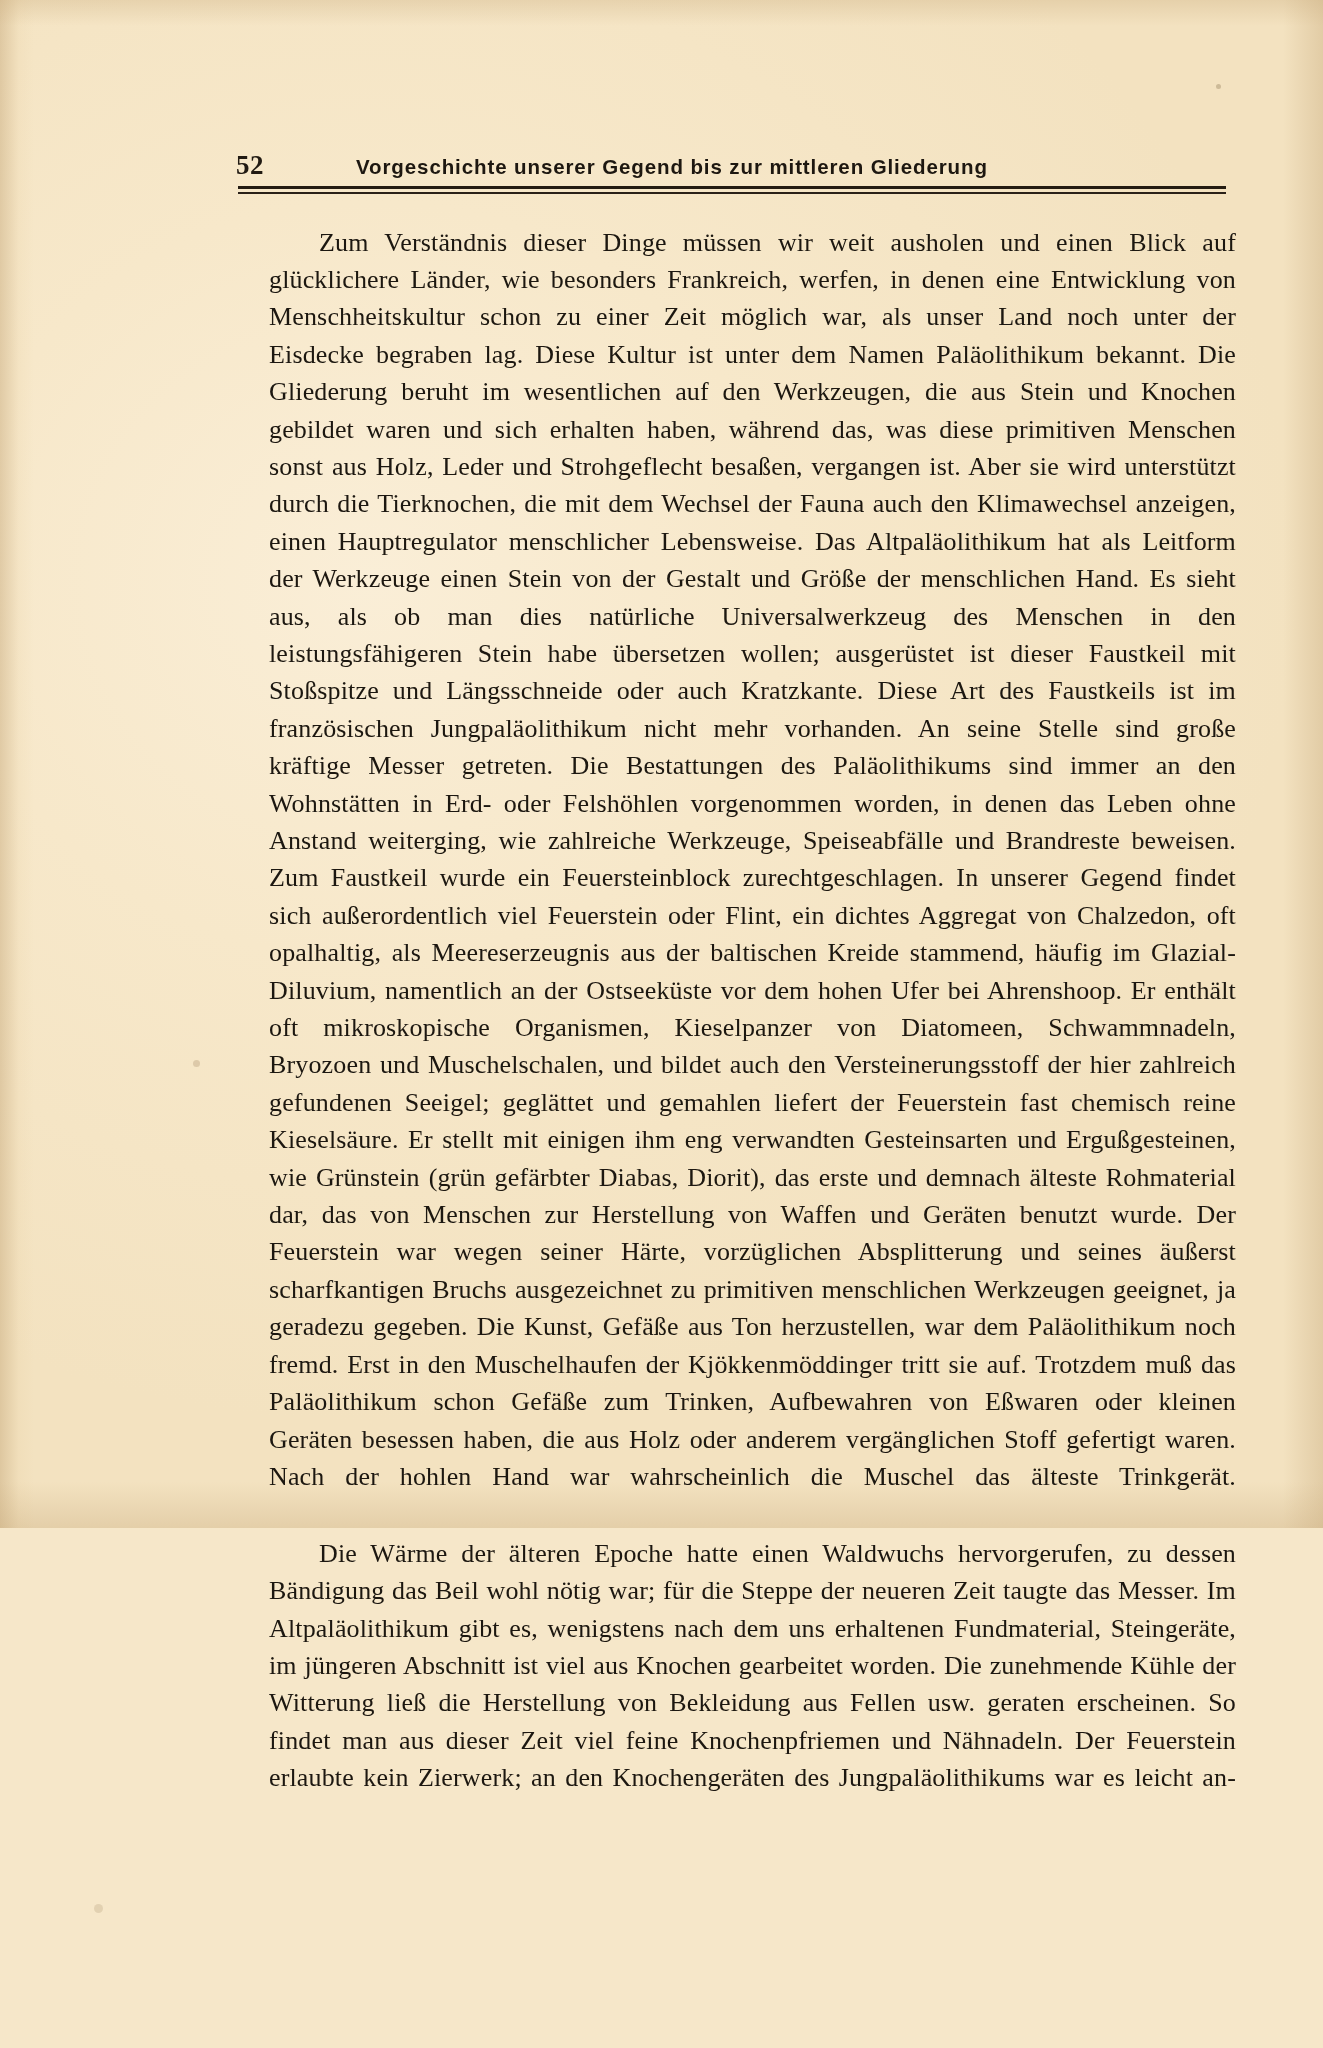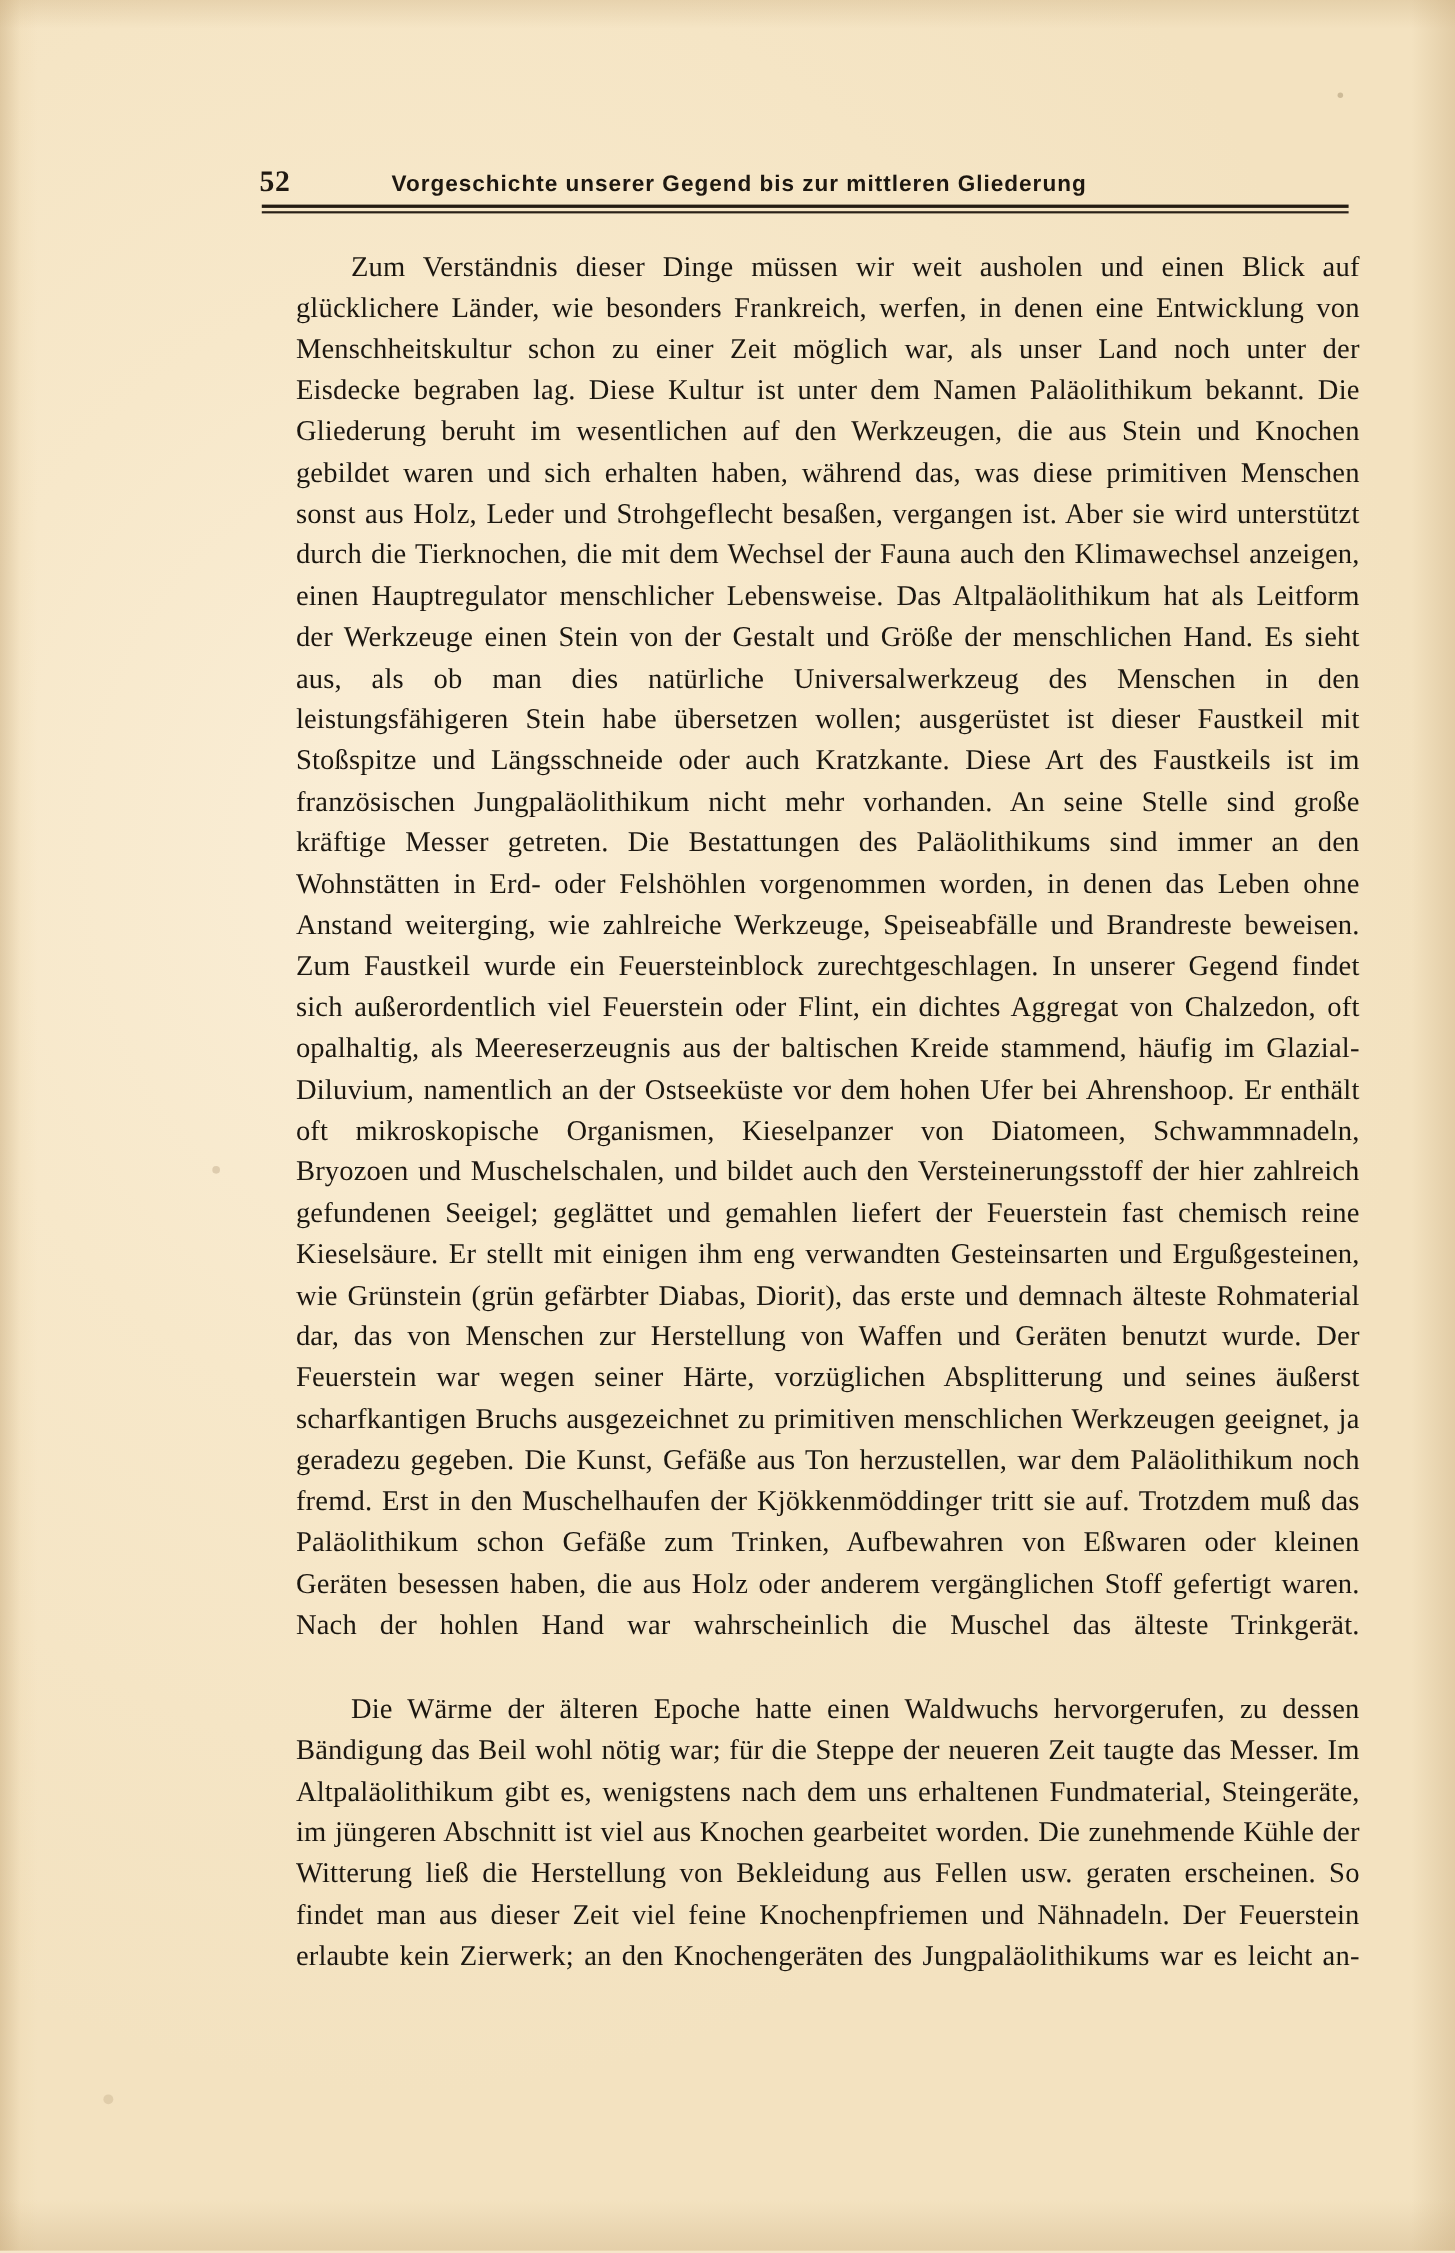--- a/index.html
+++ b/index.html
@@ -10,21 +10,21 @@
     width: 1323px;
     height: 2048px;
     background: #f6e7c9;
     font-family: "Liberation Serif", serif;
     overflow: hidden;
   }
   
   .page {
     position: relative;
     width: 1323px;
-    height: 2046px;
+    height: 1528px;
     background:
       radial-gradient(ellipse 70% 55% at 28% 38%, #faeed7 0%, #f7e8ca 45%, #f3e2c0 100%),
       linear-gradient(105deg, #f8ecd4 0%, #f5e5c4 60%, #f0dcb7 100%);
     box-sizing: border-box;
   }
   .paper-edge-left {
     position: absolute;
     left: 0; top: 0; bottom: 0; width: 34px;
     background: linear-gradient(90deg, rgba(196,166,120,0.45) 0%, rgba(230,205,160,0.18) 55%, rgba(255,255,255,0) 100%);
     pointer-events: none;

